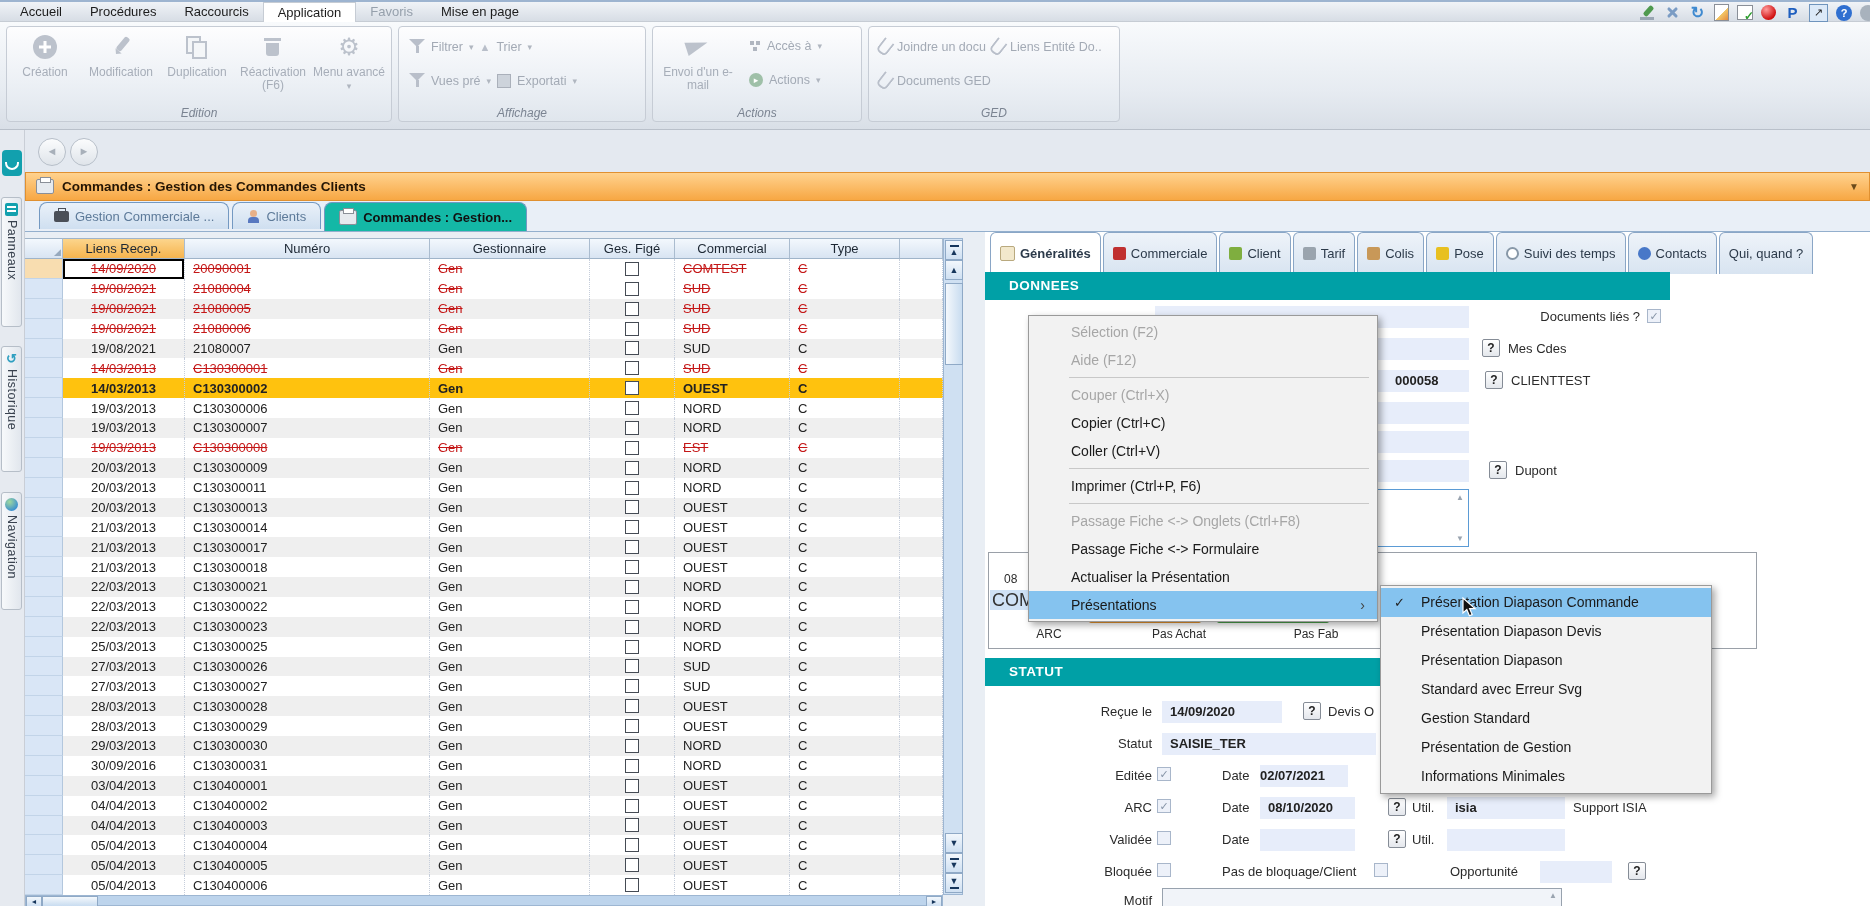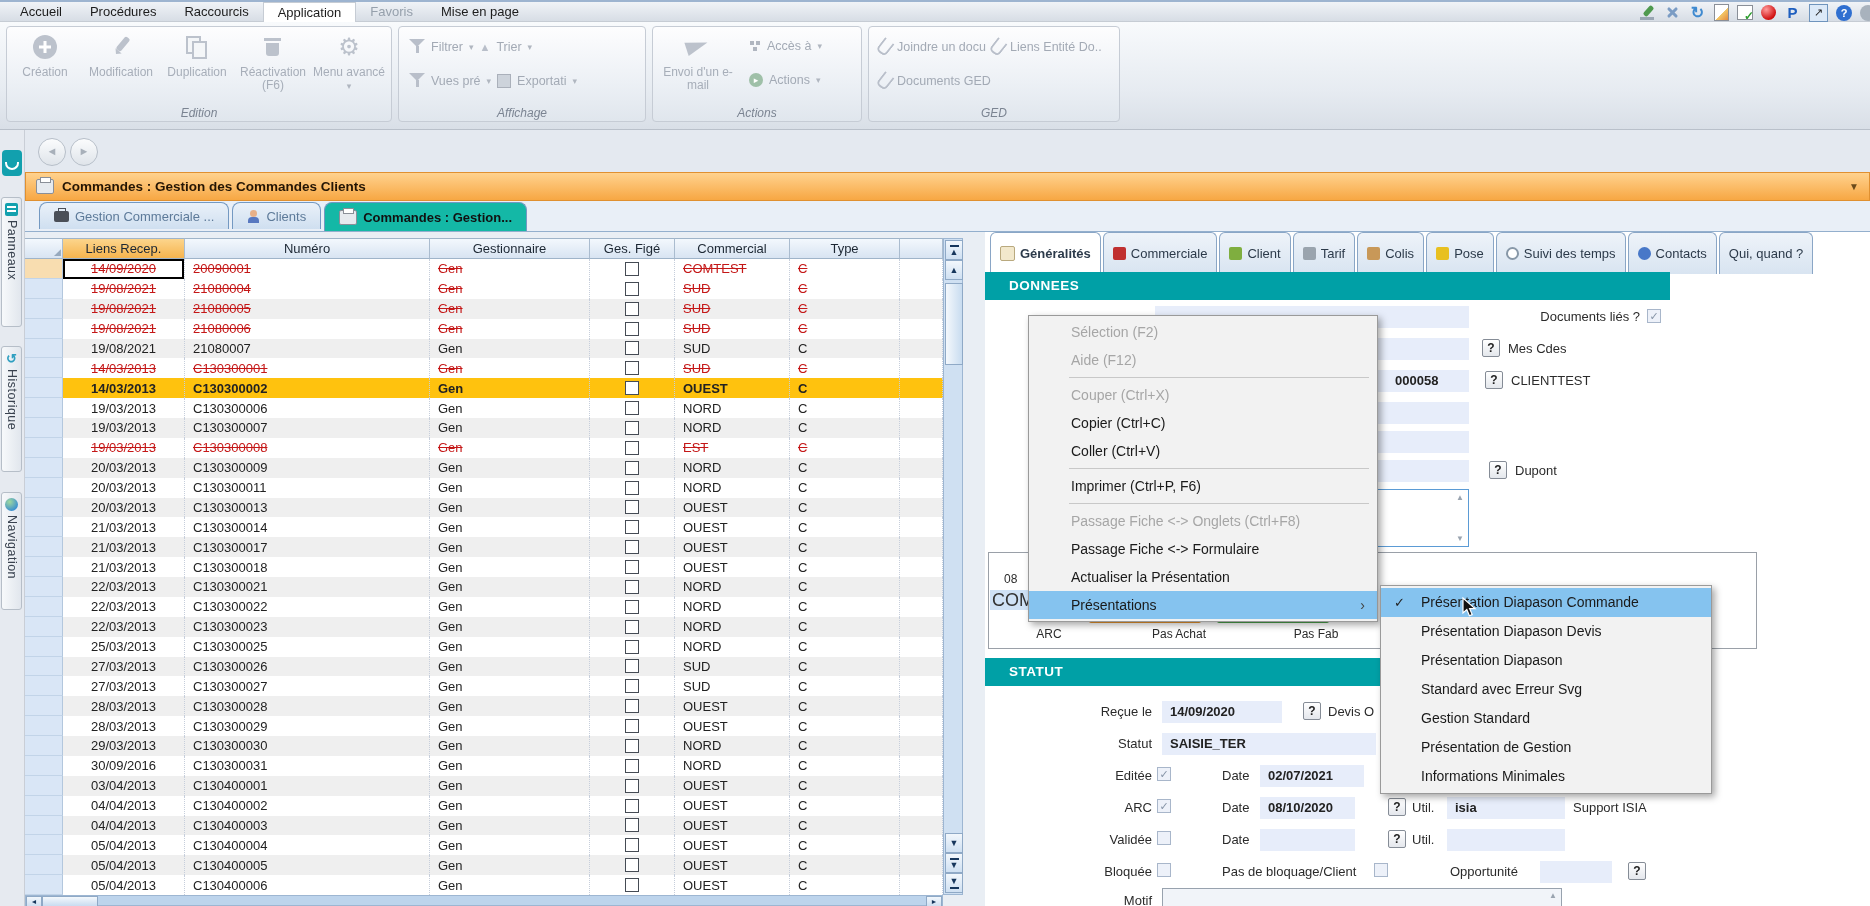--- a/index.html
+++ b/index.html
@@ -810,21 +810,21 @@
     <div class="pfield" style="left:177px;top:469px;width:120px;padding-left:8px;">14/09/2020</div>
     <div class="qbtn" style="left:318px;top:470px;">?</div>
     <div class="plabel" style="left:343px;top:472px;">Devis O</div>
 
     <div class="plabel r" style="left:17px;top:504px;width:150px;">Statut</div>
     <div class="pfield" style="left:177px;top:501px;width:214px;padding-left:8px;">SAISIE_TER</div>
 
     <div class="plabel r" style="left:17px;top:536px;width:150px;">Editée</div>
     <div class="pcheck" style="left:172px;top:535px;">✓</div>
     <div class="plabel" style="left:237px;top:536px;">Date</div>
-    <div class="pfield" style="left:275px;top:533px;width:104px;padding-left:8px;">02/07/2021</div>
+    <div class="pfield" style="left:275px;top:533px;width:88px;">02/07/2021</div>
 
     <div class="plabel r" style="left:17px;top:568px;width:150px;">ARC</div>
     <div class="pcheck" style="left:172px;top:567px;">✓</div>
     <div class="plabel" style="left:237px;top:568px;">Date</div>
     <div class="pfield" style="left:275px;top:565px;width:95px;padding-left:8px;">08/10/2020</div>
     <div class="qbtn" style="left:403px;top:566px;">?</div>
     <div class="plabel" style="left:427px;top:568px;">Util.</div>
     <div class="pfield" style="left:462px;top:565px;width:118px;padding-left:8px;">isia</div>
     <div class="plabel" style="left:588px;top:568px;">Support ISIA</div>
 

